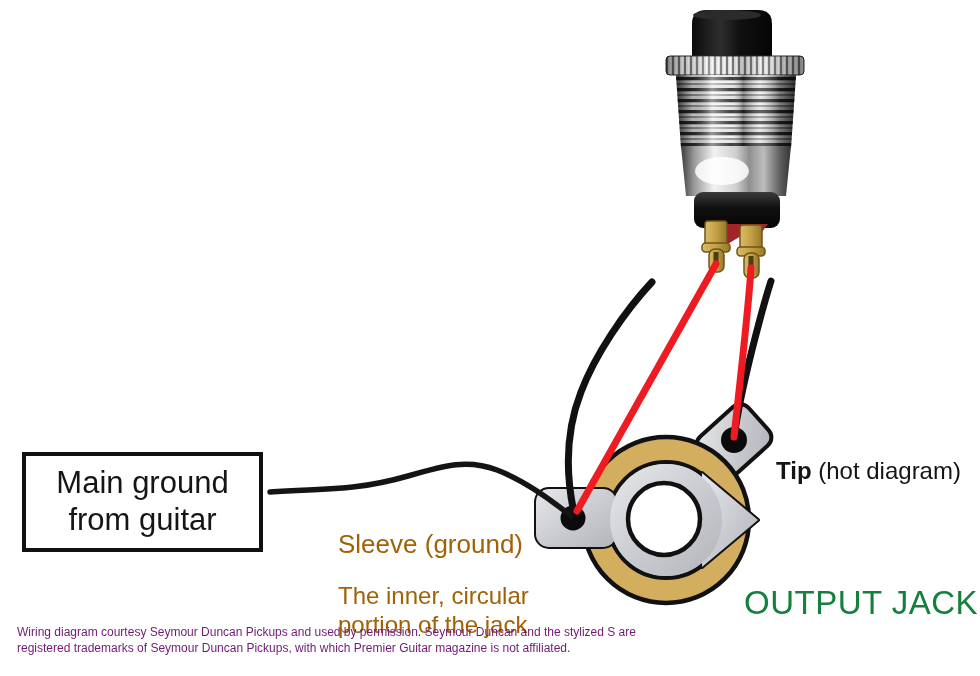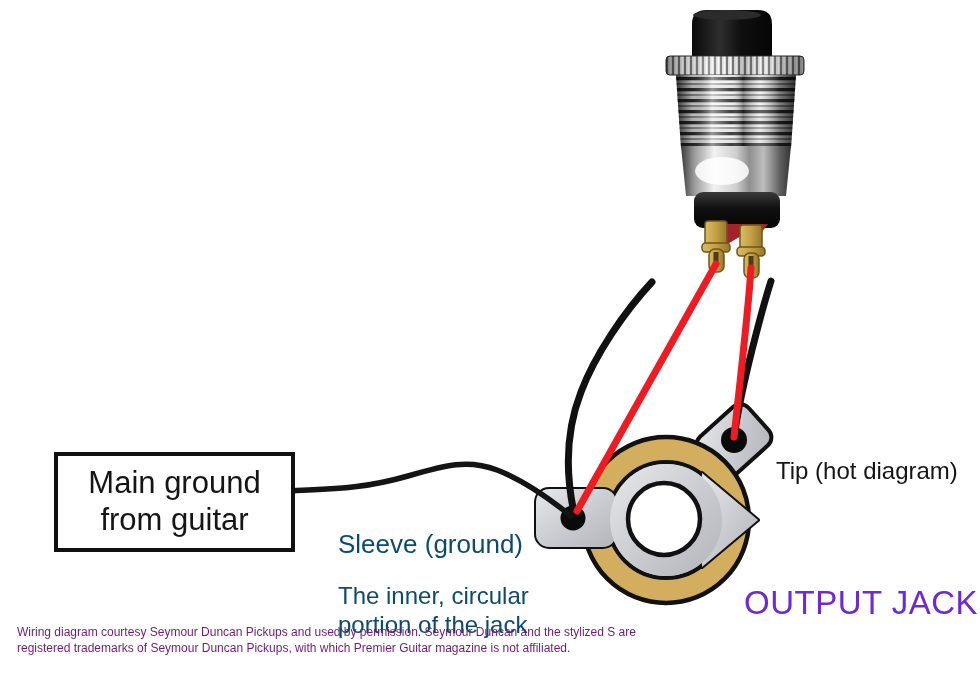--- a/index.html
+++ b/index.html
@@ -1,28 +1,28 @@
 <!DOCTYPE html>
 <html><head>
 <meta charset="utf-8">
 <style>
   html,body{margin:0;padding:0;background:#ffffff;}
   .stage{position:relative;width:980px;height:676px;background:#ffffff;overflow:hidden;
          font-family:"Liberation Sans",sans-serif;color:#111;}
   .stage svg{position:absolute;left:0;top:0;}
   .label{position:absolute;white-space:pre-line;}
-  .ground-box{left:54px;top:452px;width:233px;height:92px;border:4px solid #111;background:#fff;
+  .ground-box{left:22px;top:452px;width:233px;height:92px;border:4px solid #111;background:#fff;
               display:flex;align-items:center;justify-content:center;text-align:center;
               font-size:31px;line-height:1.18;color:#151515;}
-  .sleeve-label{left:338px;top:512px;text-align:left;color:#0c4a6e;}
+  .sleeve-label{left:338px;top:512px;text-align:left;color:#a16207;}
   .sleeve-label .t1{font-size:26px;line-height:1.15;}
   .sleeve-label .t2{font-size:24px;line-height:1.22;margin-top:3px;}
   .tip-label{left:776px;top:424px;font-size:24px;line-height:1.3;color:#151515;}
-  .tip-label .bold{font-weight:normal;}
-  .output-jack-label{left:744px;top:584px;font-size:33px;letter-spacing:0.5px;color:#6d28d9;}
+  .tip-label .bold{font-weight:bold;}
+  .output-jack-label{left:744px;top:584px;font-size:33px;letter-spacing:0.5px;color:#15803d;}
   .footer{left:17px;top:625px;width:950px;font-size:12px;line-height:1.3;color:#701a75;}
 </style>
 </head>
 <body>
 
 <div class="stage">
 
   <svg width="980" height="676" viewBox="0 0 980 676">
     <defs>
       <linearGradient id="chrome" x1="0" y1="0" x2="1" y2="0">

